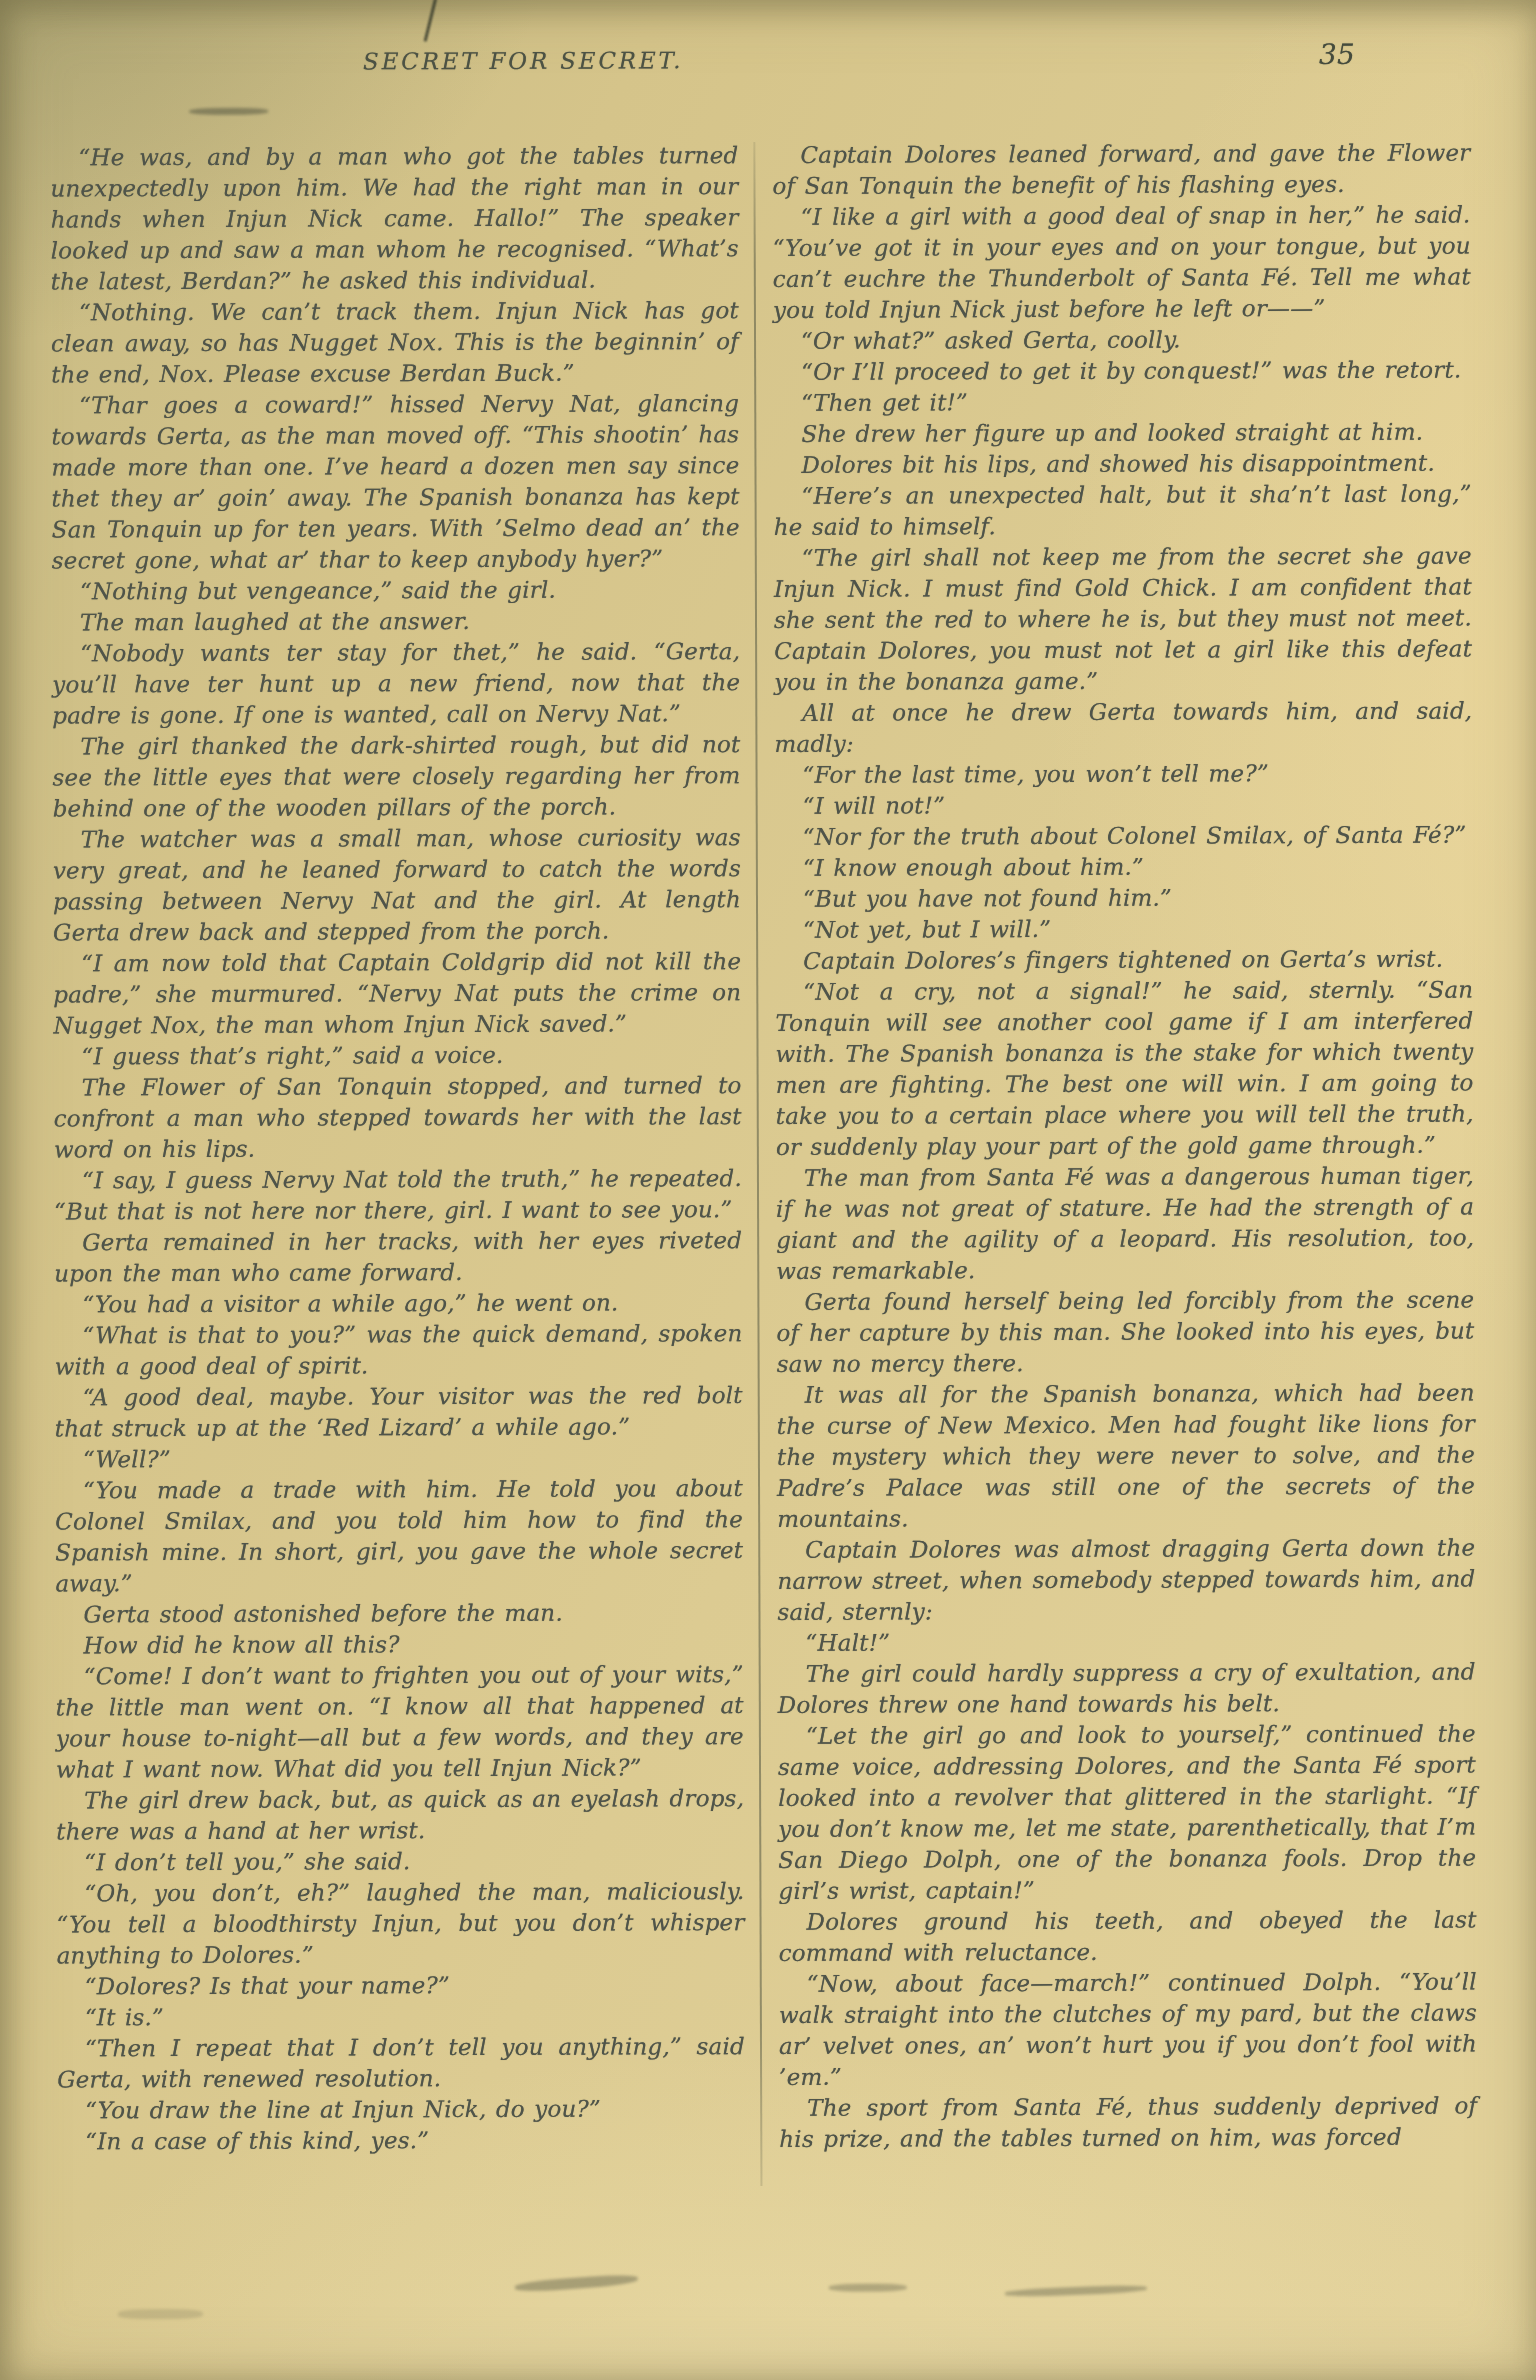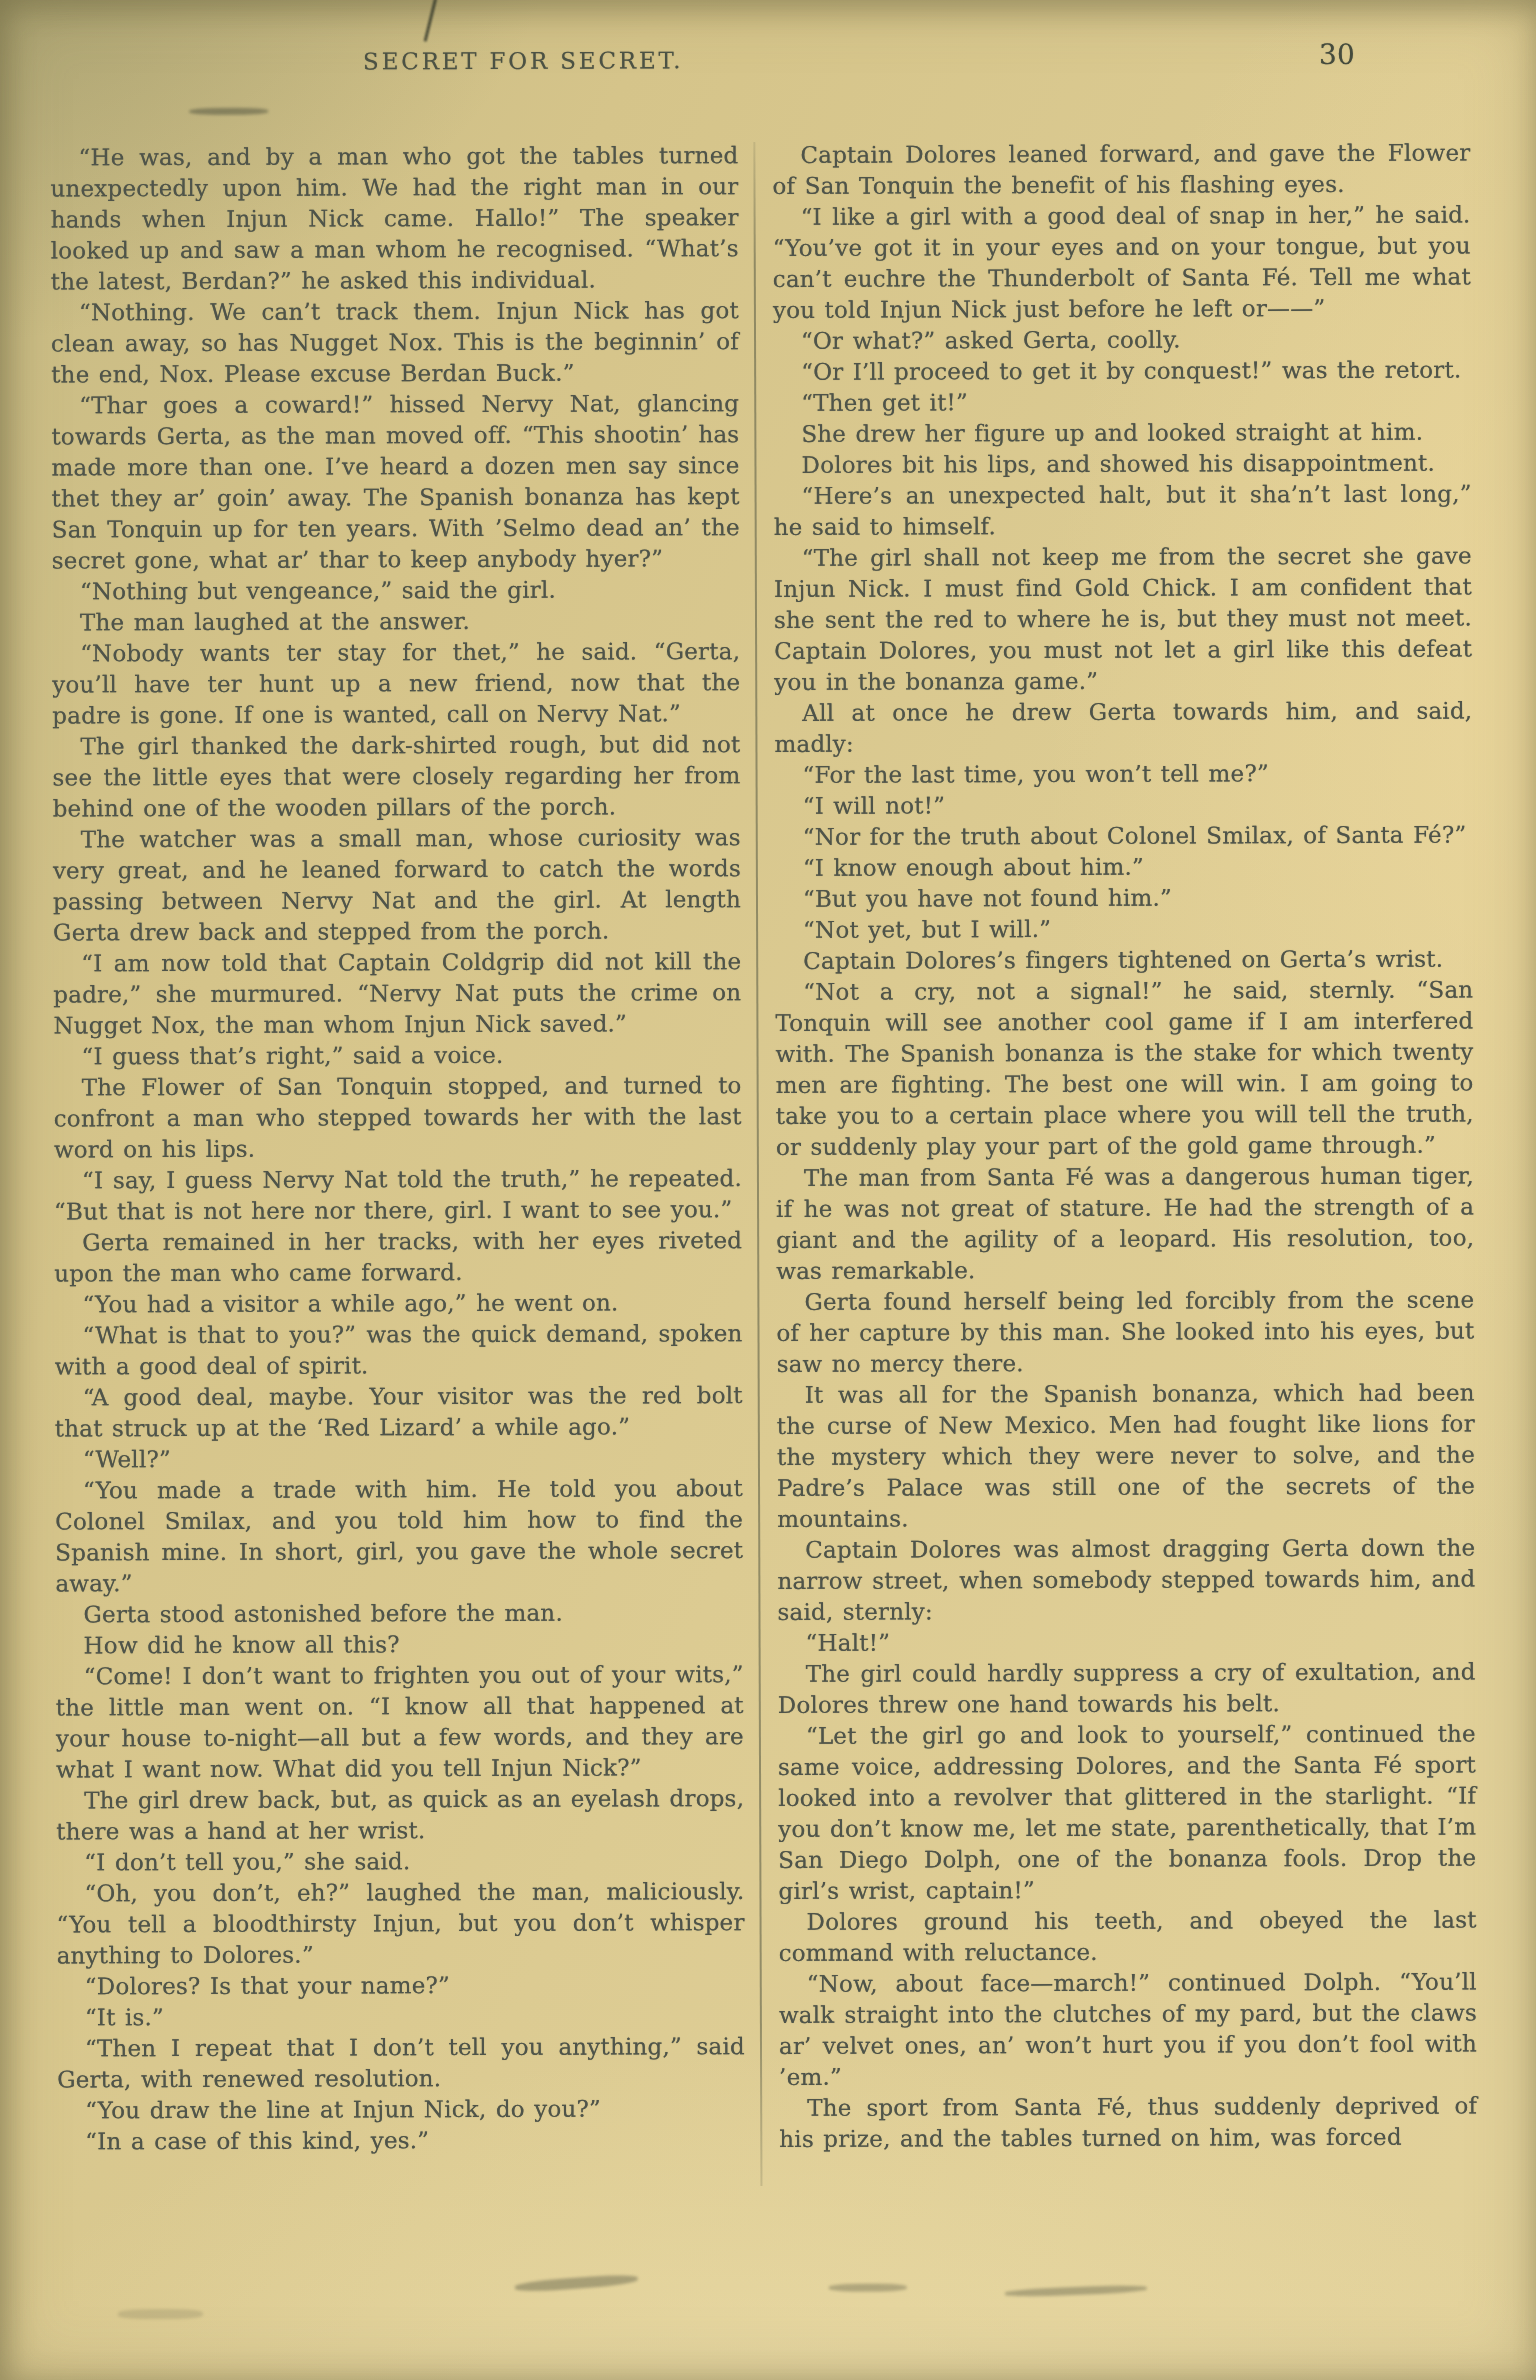--- a/index.html
+++ b/index.html
@@ -12,20 +12,21 @@
       radial-gradient(1183px 804px at -6% -4%, rgba(122,121,84,0.48), rgba(122,121,84,0) 55%),
       radial-gradient(899px 1420px at 104% 30%, rgba(244,221,160,0.55), rgba(244,221,160,0) 62%),
       radial-gradient(1420px 710px at 50% 104%, rgba(242,228,178,0.55), rgba(242,228,178,0) 60%),
       linear-gradient(115deg, #c7ba83 0%, #d5c48a 25%, #dccb92 55%, #e3d29b 100%);
     box-shadow:
       inset 0 0 66px rgba(115,106,66,0.35),
       inset 9.5px 0 26.5px rgba(100,95,60,0.30),
       inset 0 13.2px 23px rgba(100,95,60,0.22);
     font-family: "DejaVu Serif", "Liberation Serif", serif;
     color: #4f544a;
+    font-style: italic;
   }
   .tilt {
     position: absolute;
     inset: 0;
     transform: rotate(-0.2deg);
   }
   .running-title {
     position: absolute;
     left: 367px;
     top: 47px;
@@ -84,21 +85,21 @@
   .smudge-bottom-4 { left: 114px;  top: 2307px; width: 85px;  height: 9.5px; opacity: 0.35; }
 </style>
 </head>
 <body>
 
 <div class="page">
   <div class="tilt">
 
     <div class="running-title">SECRET FOR SECRET.</div>
 
-    <div class="page-number">30</div>
+    <div class="page-number">35</div>
 
     <div class="divider"></div>
 
     <div class="column col-left">
         <p class="para">“He was, and by a man who got the tables turned unexpectedly upon him.  We had the right man in our hands when Injun Nick came.  Hallo!”  The speaker looked up and saw a man whom he recognised.  “What’s the latest, Berdan?” he asked this individual.</p>
         <p class="para">“Nothing.  We can’t track them.  Injun Nick has got clean away, so has Nugget Nox.  This is the beginnin’ of the end, Nox.  Please excuse Berdan Buck.”</p>
         <p class="para">“Thar goes a coward!” hissed Nervy Nat, glancing towards Gerta, as the man moved off. “This shootin’ has made more than one.  I’ve heard a dozen men say since thet they ar’ goin’ away.  The Spanish bonanza has kept San Tonquin up for ten years.  With ’Selmo dead an’ the secret gone, what ar’ thar to keep anybody hyer?”</p>
         <p class="para">“Nothing but vengeance,” said the girl.</p>
         <p class="para">The man laughed at the answer.</p>
         <p class="para">“Nobody wants ter stay for thet,” he said. “Gerta, you’ll have ter hunt up a new friend, now that the padre is gone.  If one is wanted, call on Nervy Nat.”</p>

